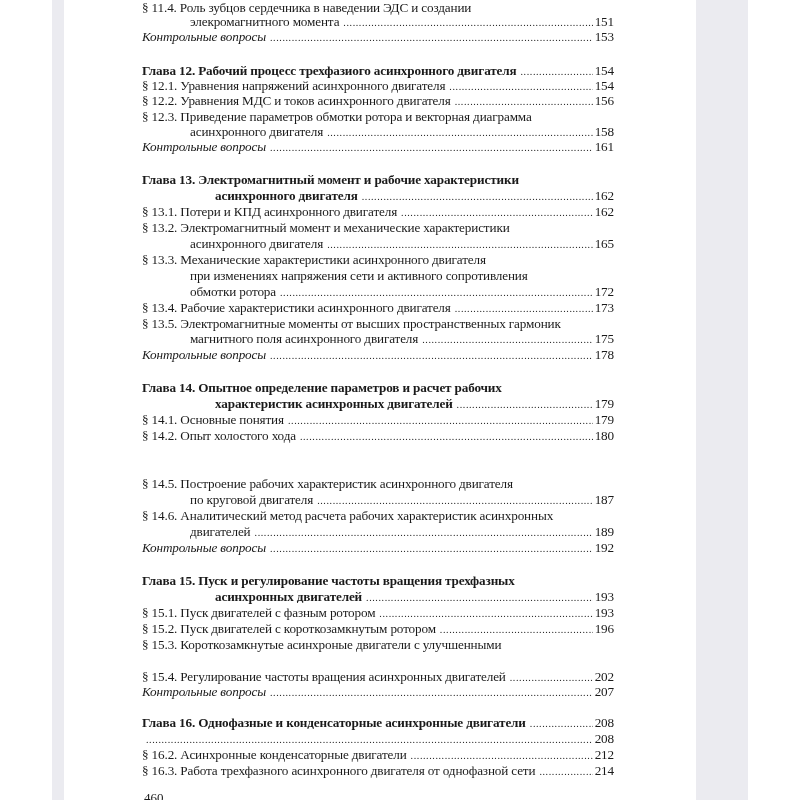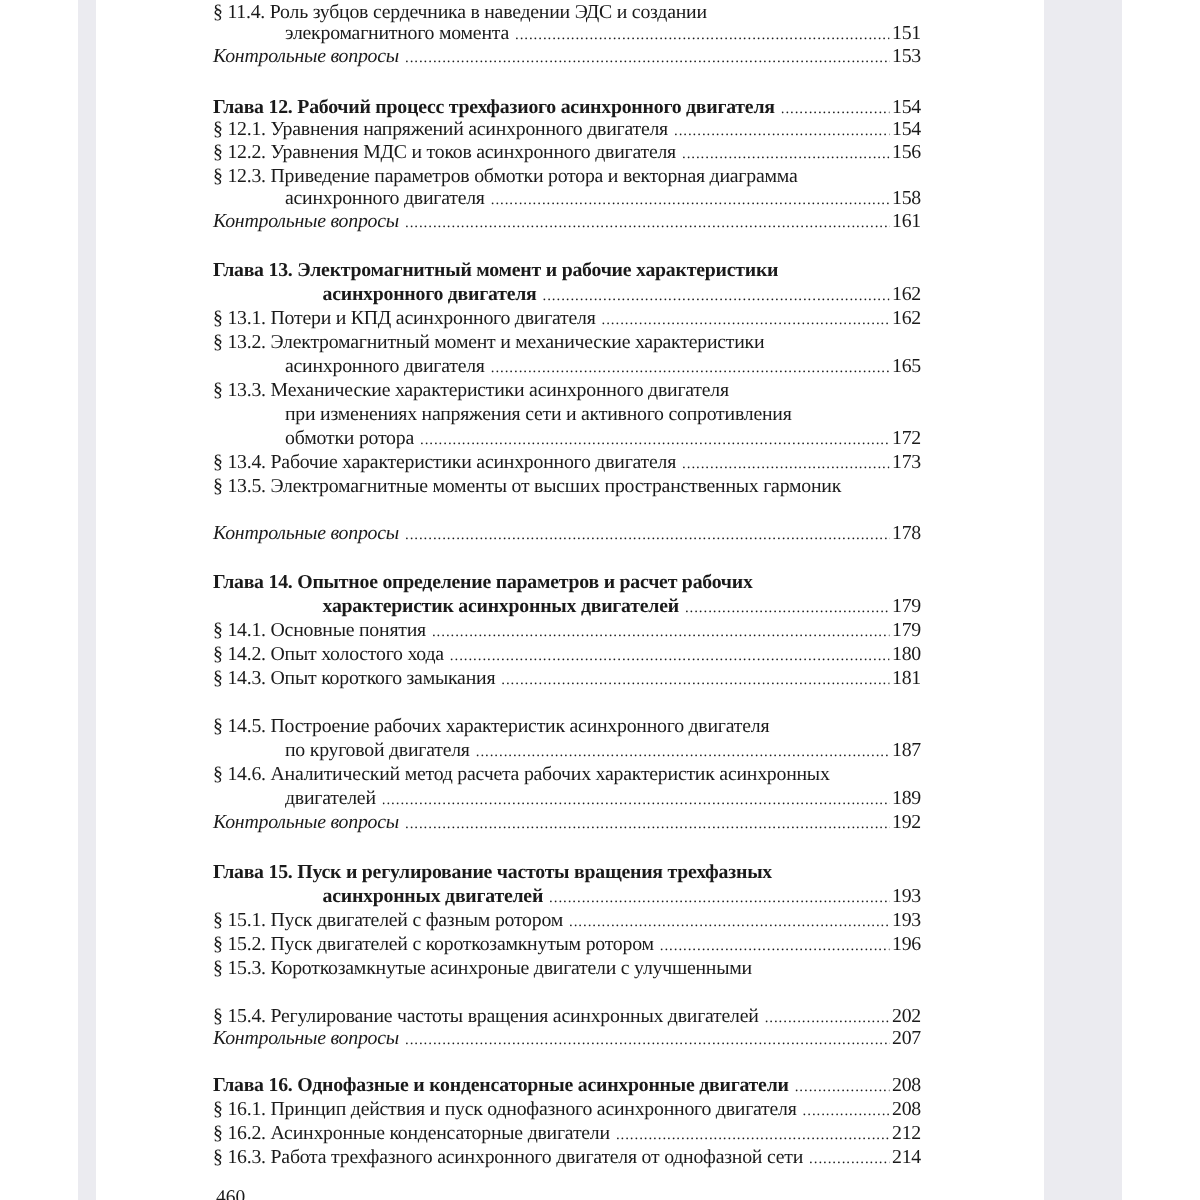--- a/index.html
+++ b/index.html
@@ -138,20 +138,25 @@
         <span class="num">172</span>
     </div>
     <div class="line" style="top:300px">
       <span class="txt">§ 13.4. Рабочие характеристики асинхронного двигателя</span>
         <span class="dots"></span>
         <span class="num">173</span>
     </div>
     <div class="line" style="top:316px">
       <span class="txt">§ 13.5. Электромагнитные моменты от высших пространственных гармоник</span>
     </div>
+    <div class="line cont sec" style="top:331px">
+      <span class="txt">магнитного поля асинхронного двигателя</span>
+        <span class="dots"></span>
+        <span class="num">175</span>
+    </div>
     <div class="line kv" style="top:347px">
       <span class="txt">Контрольные вопросы</span>
         <span class="dots"></span>
         <span class="num">178</span>
     </div>
 
     <div class="line chapter" style="top:380px">
       <span class="txt">Глава 14. Опытное определение параметров и расчет рабочих</span>
     </div>
     <div class="line chapter cont ch" style="top:396px">
@@ -162,25 +167,20 @@
     <div class="line" style="top:412px">
       <span class="txt">§ 14.1. Основные понятия</span>
         <span class="dots"></span>
         <span class="num">179</span>
     </div>
     <div class="line" style="top:428px">
       <span class="txt">§ 14.2. Опыт холостого хода</span>
         <span class="dots"></span>
         <span class="num">180</span>
     </div>
-    <div class="line" style="top:444px">
-      <span class="txt">§ 14.3. Опыт короткого замыкания</span>
-        <span class="dots"></span>
-        <span class="num">181</span>
-    </div>
     <div class="line" style="top:476px">
       <span class="txt">§ 14.5. Построение рабочих характеристик асинхронного двигателя</span>
     </div>
     <div class="line cont sec" style="top:492px">
       <span class="txt">по круговой двигателя</span>
         <span class="dots"></span>
         <span class="num">187</span>
     </div>
     <div class="line" style="top:508px">
       <span class="txt">§ 14.6. Аналитический метод расчета рабочих характеристик асинхронных</span>
@@ -227,21 +227,20 @@
         <span class="dots"></span>
         <span class="num">207</span>
     </div>
 
     <div class="line chapter" style="top:715px">
       <span class="txt">Глава 16. Однофазные и конденсаторные асинхронные двигатели</span>
         <span class="dots"></span>
         <span class="num">208</span>
     </div>
     <div class="line" style="top:731px">
-      <span class="txt">§ 16.1. Принцип действия и пуск однофазного асинхронного двигателя</span>
         <span class="dots"></span>
         <span class="num">208</span>
     </div>
     <div class="line" style="top:747px">
       <span class="txt">§ 16.2. Асинхронные конденсаторные двигатели</span>
         <span class="dots"></span>
         <span class="num">212</span>
     </div>
     <div class="line" style="top:763px">
       <span class="txt">§ 16.3. Работа трехфазного асинхронного двигателя от однофазной сети</span>

